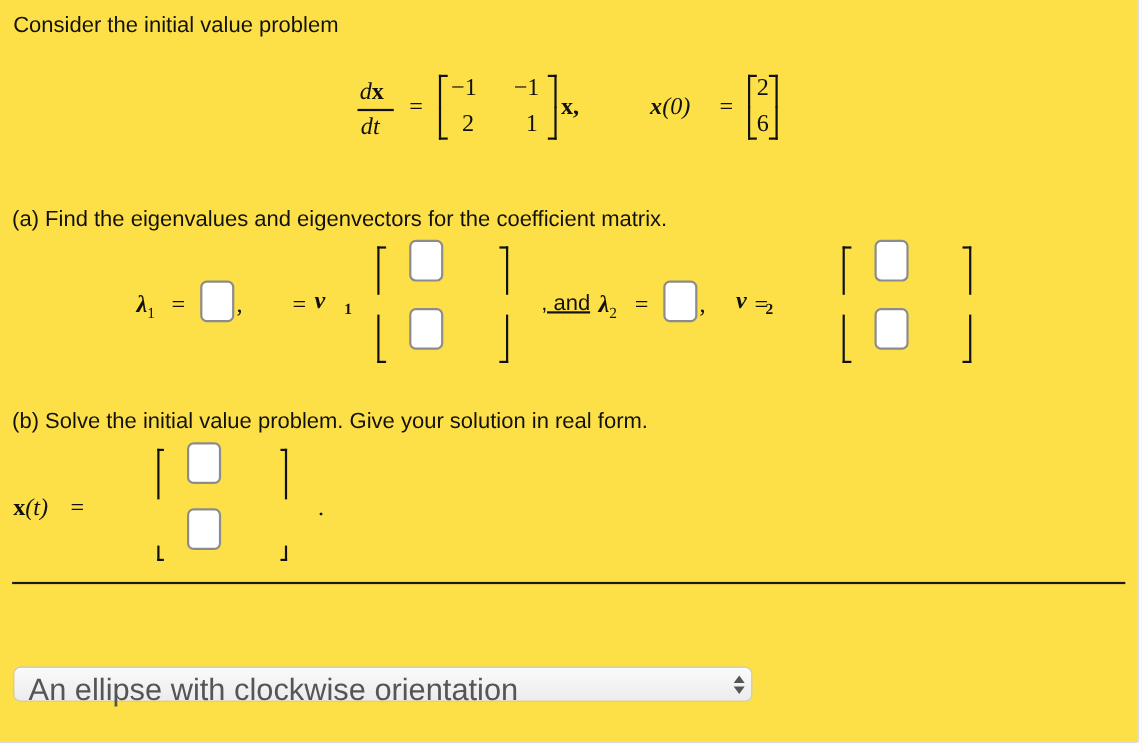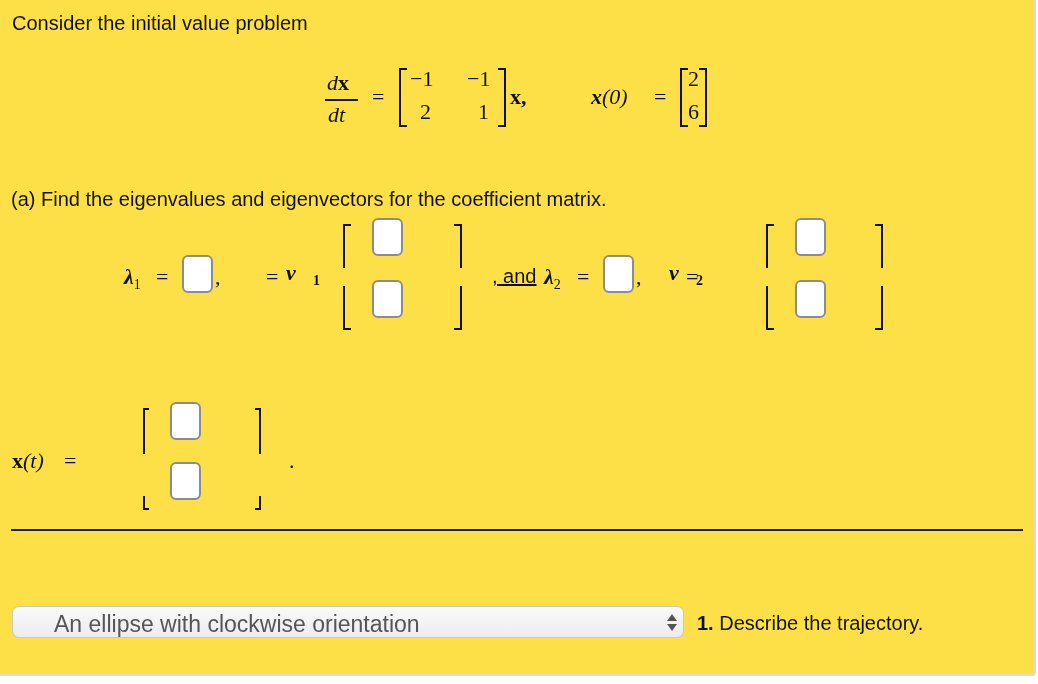--- a/index.html
+++ b/index.html
@@ -55,21 +55,21 @@
     position: absolute; left: 12px; top: 606px; width: 672px; height: 32px;
     box-sizing: border-box;
     border: 1px solid #c8c8c8;
     border-radius: 7px;
     background: linear-gradient(#fafafa, #ececec);
     box-shadow: inset 0 1px 0 #fff;
     cursor: pointer;
   }
   .select .val {
     position: absolute; left: 13px; top: 4px;
-    font-size: 23px; color: #555; margin-left: 28px;
+    font-size: 28px; color: #555;
   }
   .select .arrows {
     position: absolute; right: 6px; top: 6px; width: 10px; height: 20px;
   }
   .tri-up { position:absolute; left:0; top:1px; width:0; height:0;
     border-left:5px solid transparent; border-right:5px solid transparent; border-bottom:7px solid #555; }
   .tri-dn { position:absolute; left:0; top:11px; width:0; height:0;
     border-left:5px solid transparent; border-right:5px solid transparent; border-top:7px solid #555; }
 </style>
 </head>
@@ -133,20 +133,21 @@
     <div class="abs math" style="left:686px; top:264px;">=</div>
 
     <div class="brk lt" style="left:766px; top:224px; width:8px; height:44px;"></div>
     <div class="brk lb" style="left:766px; top:286px; width:8px; height:44px;"></div>
     <div class="ansbox" style="left:795px; top:218px;"></div>
     <div class="ansbox" style="left:795px; top:280px;"></div>
     <div class="brk rt" style="left:875px; top:224px; width:8px; height:44px;"></div>
     <div class="brk rb" style="left:875px; top:286px; width:8px; height:44px;"></div>
   </div>
 
+  <div class="abs text" style="left:11px; top:372px;">(b) Solve the initial value problem. Give your solution in real form.</div>
 
   <div>
     <div class="abs math" style="left:12px; top:448px;"><span class="bold">x</span><span class="ital">(t)</span></div>
     <div class="abs math" style="left:64px; top:448px;">=</div>
 
     <div class="brk lt" style="left:143px; top:408px; width:6px; height:46px;"></div>
     <div class="brk lb" style="left:143px; top:496px; width:6px; height:14px;"></div>
     <div class="ansbox" style="left:170px; top:402px;"></div>
     <div class="ansbox" style="left:170px; top:462px;"></div>
     <div class="brk rt" style="left:255px; top:408px; width:6px; height:46px;"></div>
@@ -158,15 +159,14 @@
 
 
   <div class="select">
     <span class="val">An ellipse with clockwise orientation</span>
     <span class="arrows">
       <span class="tri-up"></span>
       <span class="tri-dn"></span>
     </span>
   </div>
 
-  <div class="abs text" style="left:697px; top:612px;"><span class="bold">1.</span> <span>Describe the trajectory.</span></div>
 
 </div>
 
 </body></html>

